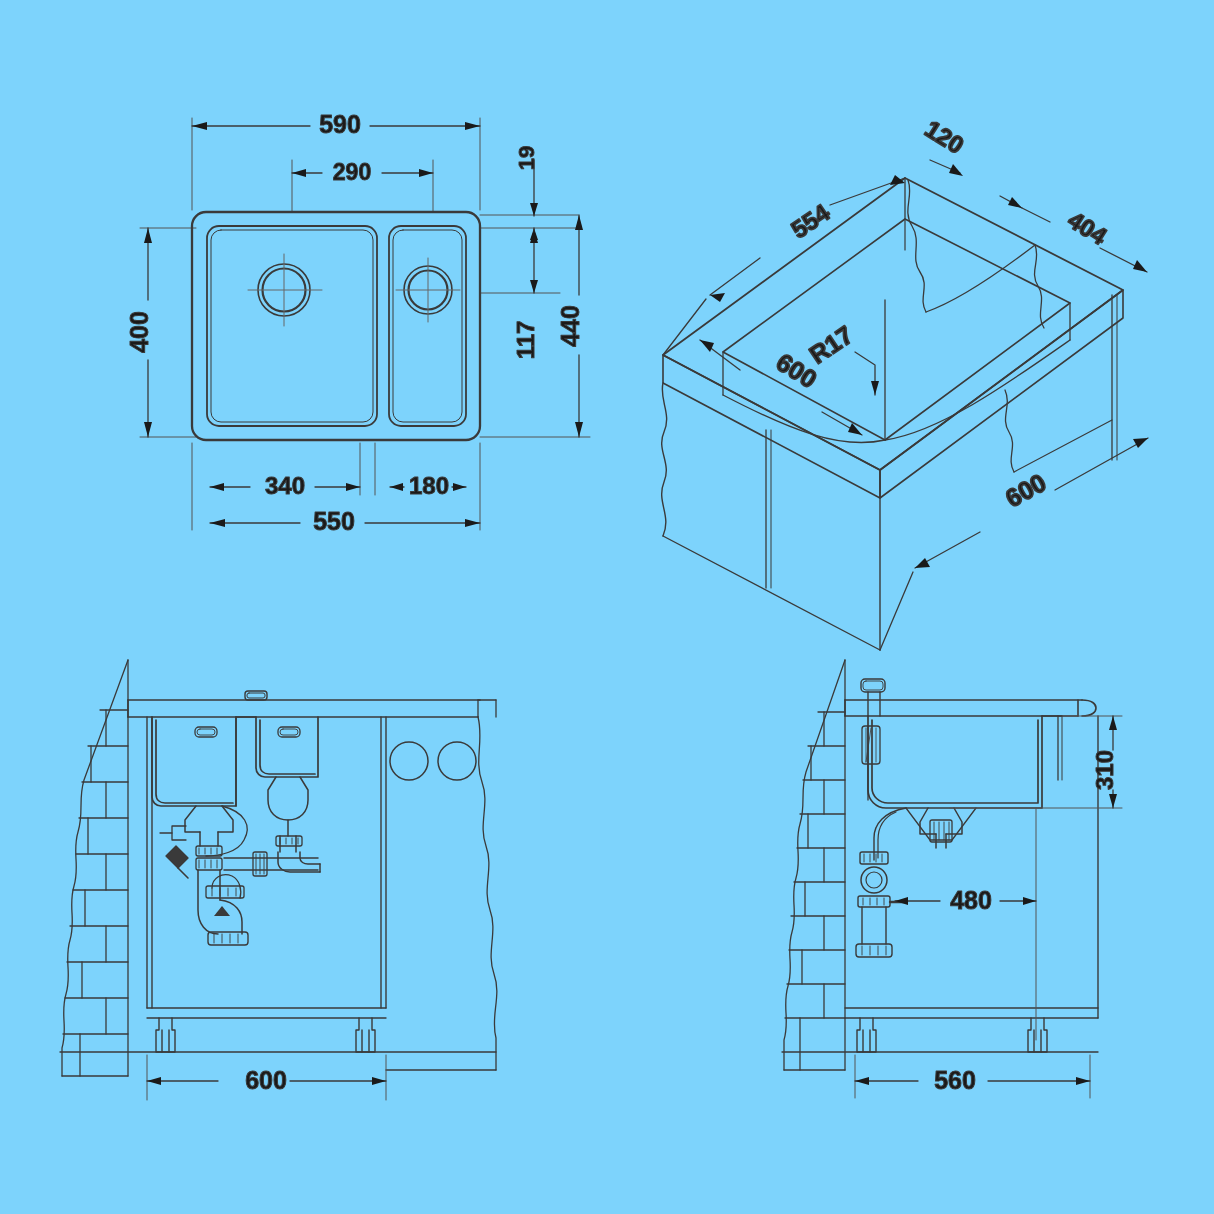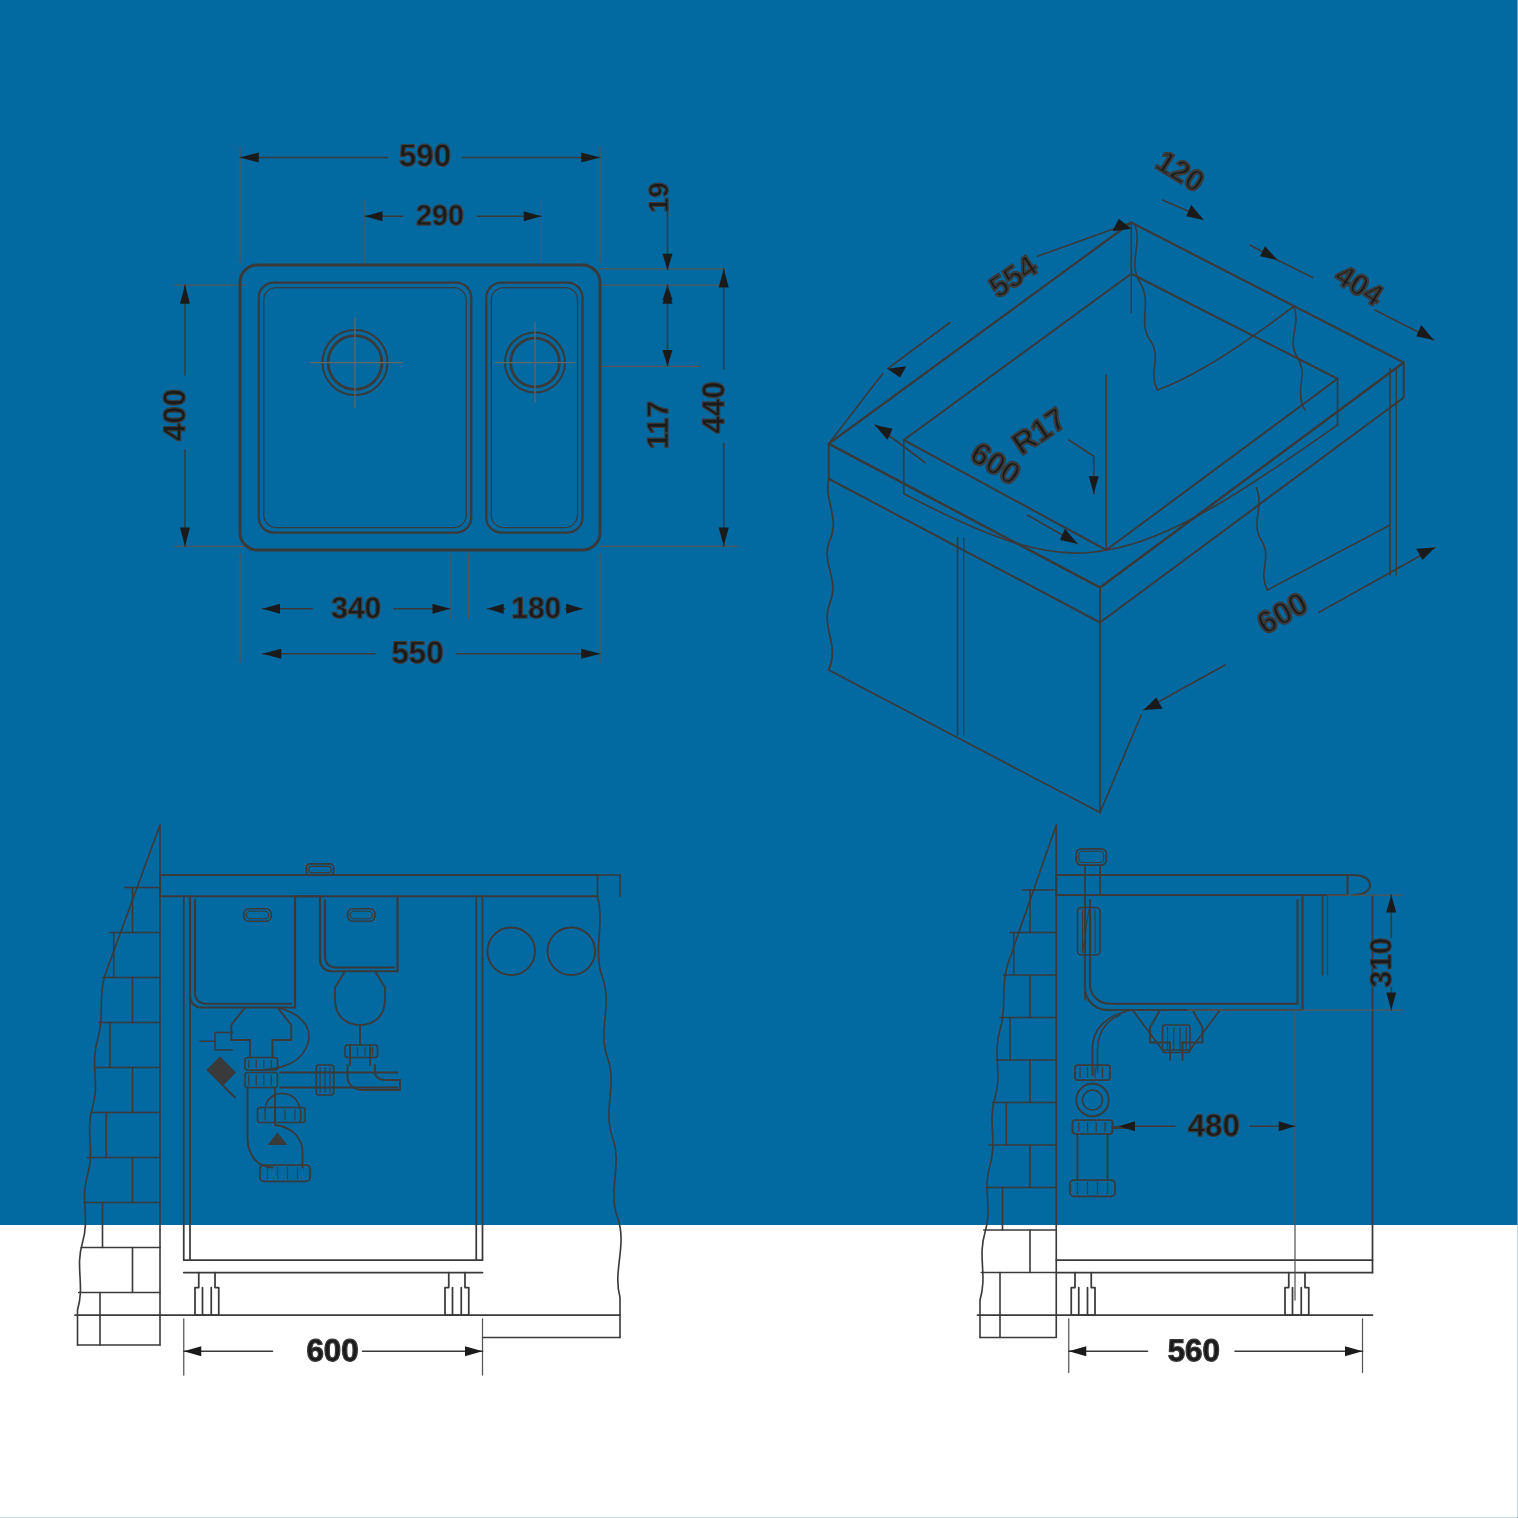--- a/index.html
+++ b/index.html
@@ -1,18 +1,18 @@
 <!DOCTYPE html>
 <html><head>
 <meta charset="utf-8">
 <style>
   html,body{margin:0;padding:0;background:#ffffff;}
   body{width:1214px;height:1214px;overflow:hidden;
        font-family:"Liberation Sans","DejaVu Sans",sans-serif;}
-  #sheet{position:relative;width:1214px;height:980px;background:#0369a1;}
+  #sheet{position:relative;width:1214px;height:1214px;background:#7dd3fc;}
   svg.view{position:absolute;top:0;left:0;width:1214px;height:1214px;}
   text{font-family:"Liberation Sans","DejaVu Sans",sans-serif;
        font-weight:bold;fill:#1a1a1a;}
 </style>
 </head>
 <body>
 
 <div id="sheet">
 
 <svg class="view" viewBox="0 0 1214 1214">

